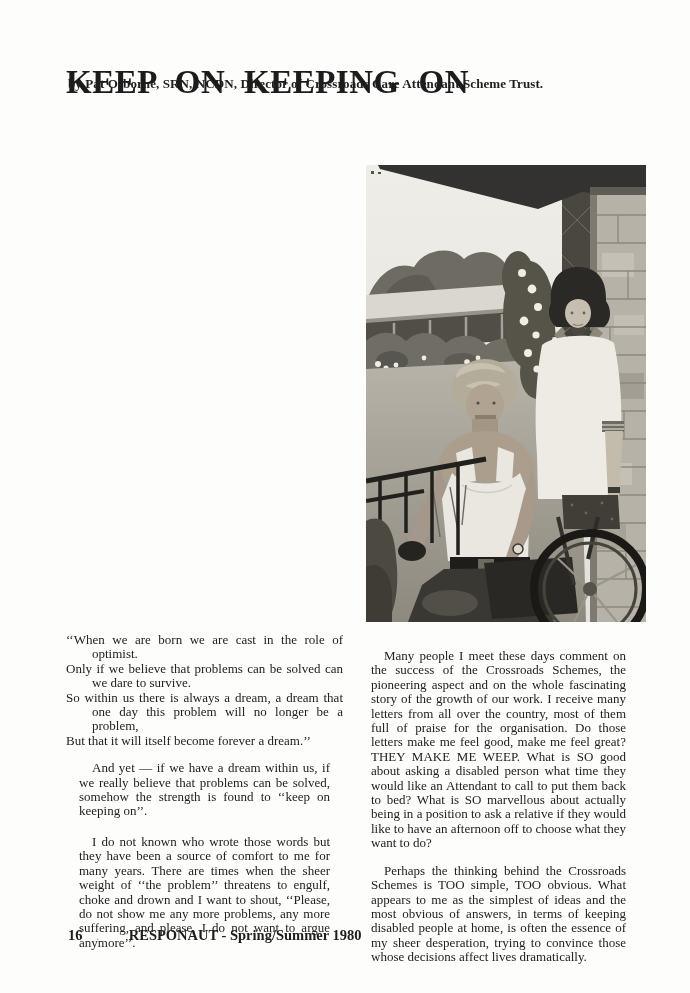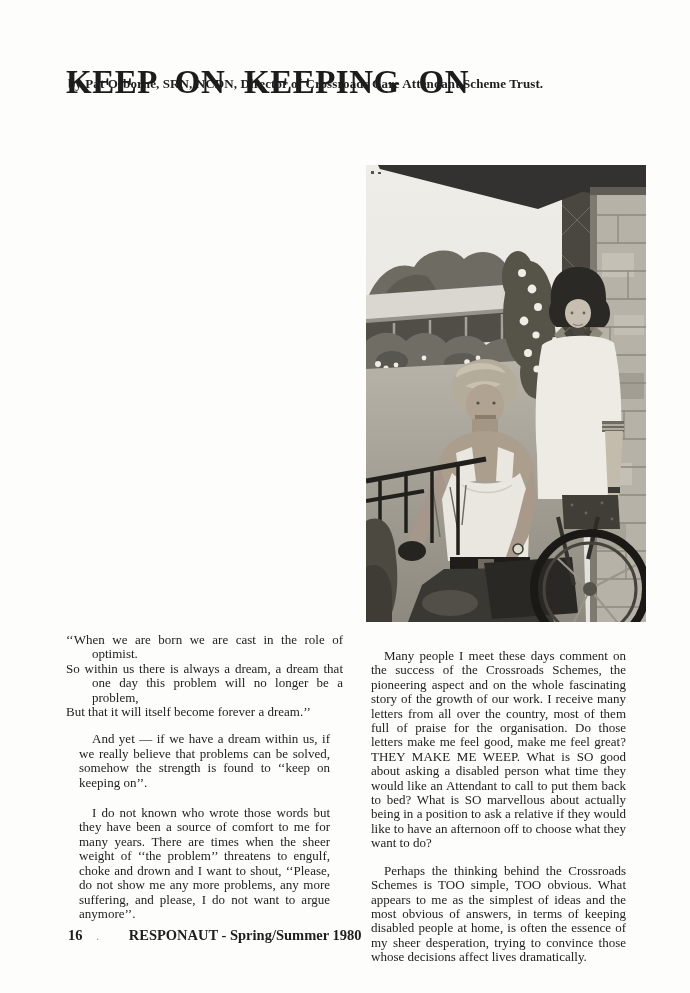--- a/index.html
+++ b/index.html
@@ -222,20 +222,21 @@
           <line x1="92" y1="300" x2="92" y2="390"></line>
       </g>
       <path d="M0 356 C16 348 28 360 30 392 C34 424 28 446 22 457 L0 457 Z" fill="#4b4940"></path>
       <path d="M0 402 C12 396 24 404 26 428 L26 457 L0 457 Z" fill="#3e3c35"></path>
     </svg>
   </div>
 
   <div class="col col-left">
     <div>
       <p class="poem-line">‘‘When we are born we are cast in the role of optimist.</p>
+      <p class="poem-line">Only if we believe that problems can be solved can we dare to survive.</p>
       <p class="poem-line">So within us there is always a dream, a dream that one day this problem will no longer be a problem,</p>
       <p class="poem-line">But that it will itself become forever a dream.’’</p>
     </div>
     <p class="para">And yet — if we have a dream within us, if we really believe that problems can be solved, somehow the strength is found to ‘‘keep on keeping on’’.</p>
     <p class="para first-after-poem">I do not known who wrote those words but they have been a source of comfort to me for many years. There are times when the sheer weight of ‘‘the problem’’ threatens to engulf, choke and drown and I want to shout, ‘‘Please, do not show me any more problems, any more suffering, and please, I do not want to argue anymore’’.</p>
   </div>
 
   <div class="col col-right">
     <p class="para">Many people I meet these days comment on the success of the Crossroads Schemes, the pioneering aspect and on the whole fascinating story of the growth of our work. I receive many letters from all over the country, most of them full of praise for the organisation. Do those letters make me feel good, make me feel great? THEY MAKE ME WEEP. What is SO good about asking a disabled person what time they would like an Attendant to call to put them back to bed? What is SO marvellous about actually being in a position to ask a relative if they would like to have an afternoon off to choose what they want to do?</p>
     <p class="para">Perhaps the thinking behind the Crossroads Schemes is TOO simple, TOO obvious. What appears to me as the simplest of ideas and the most obvious of answers, in terms of keeping disabled people at home, is often the essence of my sheer desperation, trying to convince those whose decisions affect lives dramatically.</p>

